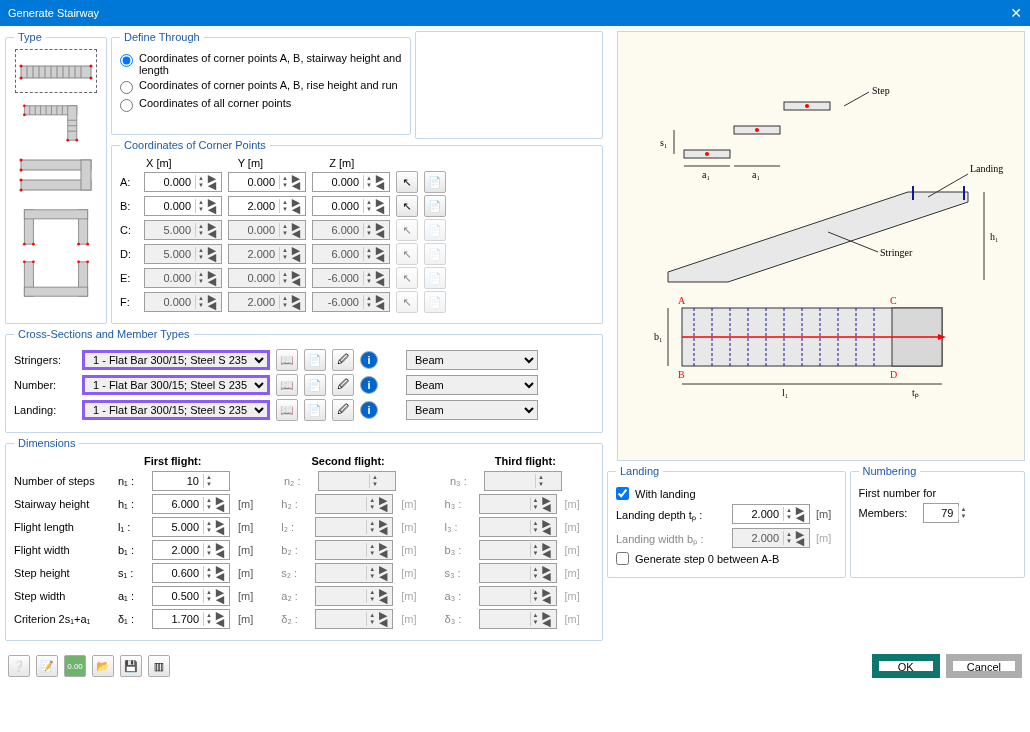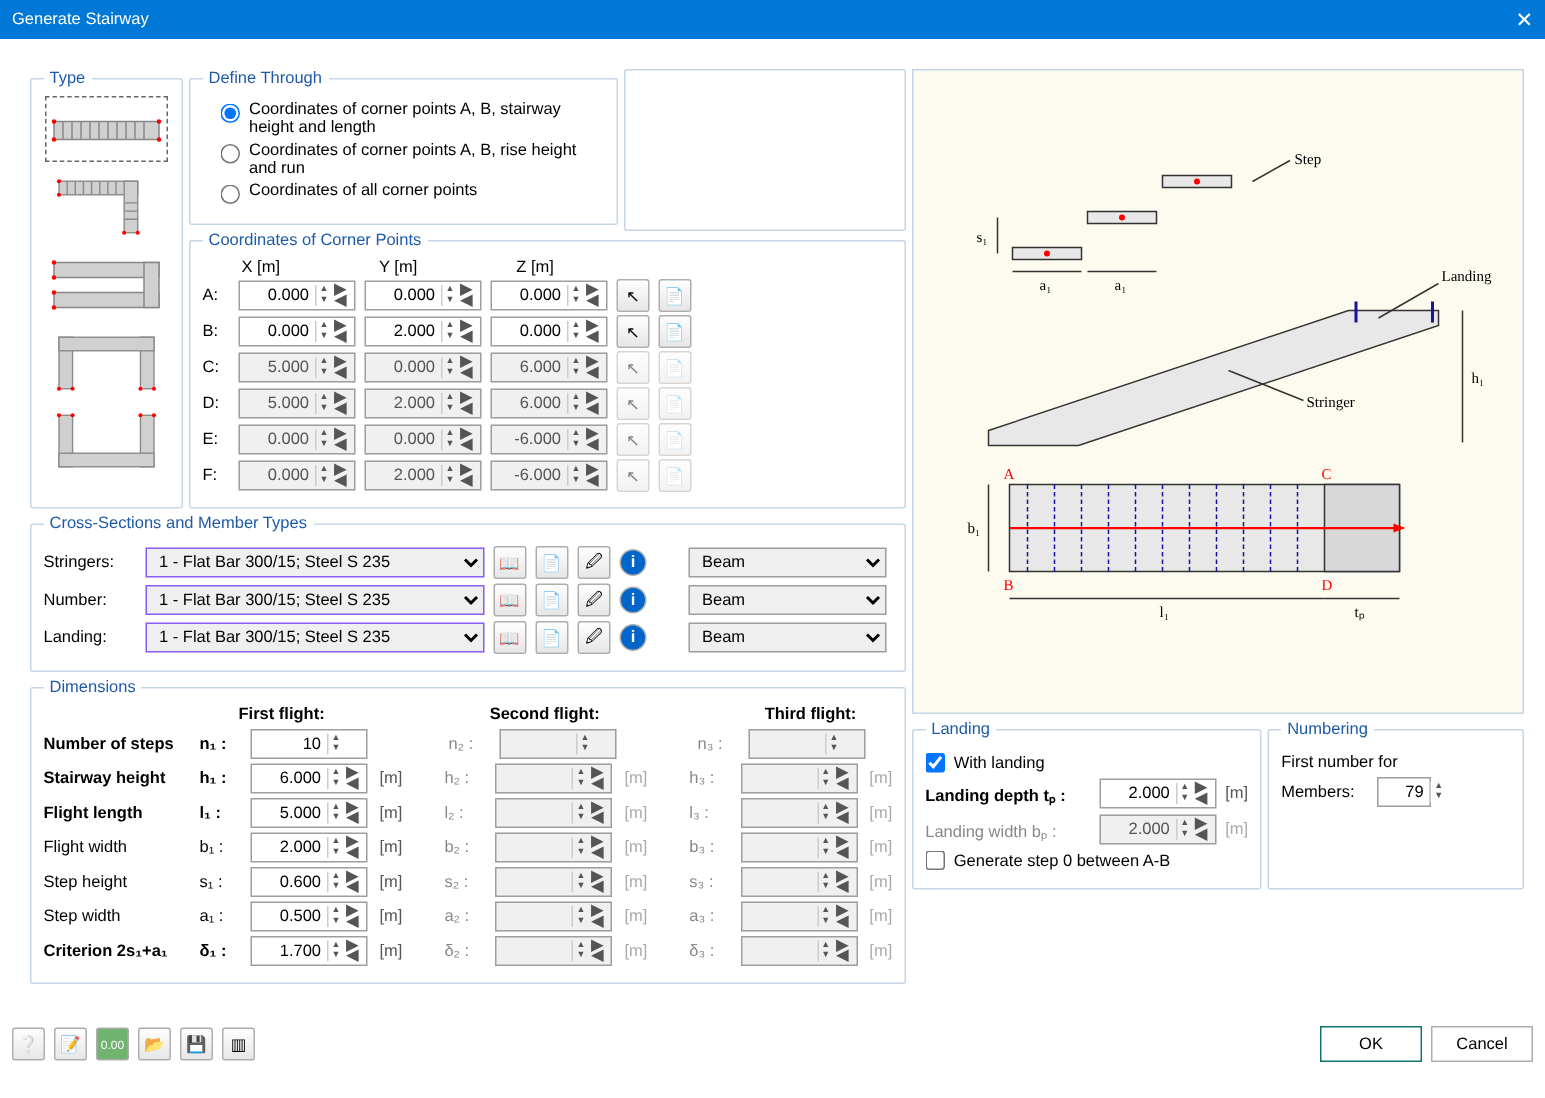--- a/index.html
+++ b/index.html
@@ -1,62 +1,62 @@
 <!DOCTYPE html>
 <html><head>
 <meta charset="utf-8">
 <style>
 *{box-sizing:border-box;font-family:"Segoe UI",Tahoma,sans-serif;font-size:11px;margin:0;padding:0}
 body{background:#fff;width:1030px;height:732px;overflow:hidden}
 .titlebar{background:#0078d7;color:#fff;height:26px;display:flex;align-items:center;padding:0 8px;justify-content:space-between}
 .titlebar .close{font-size:14px;cursor:pointer}
-.content{padding:20px;display:flex;gap:4px}
+.content{padding:5px;display:flex;gap:4px}
 .leftcol{width:598px}
 .rightcol{flex:1}
 fieldset{border:1px solid #c5d6e8;border-radius:2px;margin-bottom:4px;padding:6px 8px 8px}
 legend{color:#1e5aa8;padding:0 4px;font-size:11px}
-.radio-row{display:flex;align-items:flex-start;gap:6px;margin:3px 12px}
+.radio-row{display:flex;align-items:flex-start;gap:6px;margin:3px 0}
 .radio-row input{margin-top:2px}
 .coord-header{display:flex;margin-left:26px;gap:66px;color:#000}
 .coord-row{display:flex;align-items:center;gap:6px;margin:2px 0}
 .coord-label{width:18px}
 .numbox{display:flex;align-items:center;border:1px solid #9e9e9e;background:#fff;height:20px;width:78px}
 .numbox.dis{background:#f0f0f0;color:#888}
 .numbox input{border:0;width:50px;text-align:right;padding-right:4px;font-size:11px;background:transparent}
 .spin{display:flex;flex-direction:column;border-left:1px solid #ccc}
 .spin span{font-size:6px;line-height:7px;padding:0 2px;cursor:pointer;color:#555}
 .pick-arrows{width:12px;display:flex;flex-direction:column;font-size:7px;color:#555;line-height:7px;text-align:center}
 .iconbtn{width:22px;height:22px;border:1px solid #adadad;background:linear-gradient(#fefefe,#e6e6e6);display:inline-flex;align-items:center;justify-content:center;font-size:11px;cursor:pointer;border-radius:2px}
 .iconbtn.dis{opacity:.5}
 .topflex{display:flex;gap:4px}
 .type-fs{width:102px}
 .type-list{display:flex;flex-direction:column;gap:8px;align-items:center}
 .type-item{width:82px;height:44px;border:1px dashed transparent;display:flex;align-items:center;justify-content:center;cursor:pointer}
 .type-item.sel{border-color:#666}
 .stair-icon{position:relative;width:74px;height:38px}
 .cs-row{display:flex;align-items:center;gap:6px;margin:3px 0}
 .cs-label{width:62px}
-select.combo{height:20px;width:226px;border:1px solid #8b5cf6;font-size:11px;padding-left:4px}
+select.combo{height:20px;width:188px;border:3px solid #8b5cf6;font-size:11px;padding-left:4px}
 select.mtype{width:132px;height:20px;border:1px solid #9e9e9e;font-size:11px;padding-left:4px}
 .info-btn{background:#0066cc;color:#fff;border-radius:50%;width:18px;height:18px;font-weight:bold;font-size:11px;display:inline-flex;align-items:center;justify-content:center}
 .dim-hdr{display:flex;margin-left:130px;gap:110px;font-weight:bold;margin-bottom:4px}
 .dim-row{display:flex;align-items:center;gap:8px;margin:3px 0}
 .dim-label{width:96px}
 .dim-sym{width:26px}
 .unit{color:#555}
 .unit.dis{color:#aaa}
 .preview{background:#fdfbef;border:1px solid #c5d6e8;width:408px;height:430px;margin-left:auto;position:relative}
 .land-row{display:flex;align-items:center;gap:6px;margin:4px 0}
 .btnbar{display:flex;gap:6px;padding:4px 8px;align-items:center}
-.btn{height:24px;border:1px solid #0f766e;background:#fff;min-width:68px;cursor:pointer;font-size:11px;padding:0 14px}
+.btn{height:24px;border:7px solid #0f766e;background:#fff;min-width:68px;cursor:pointer;font-size:11px;padding:0 14px}
 .btn.cancel{border-color:#adadad}
 .flex-fill{flex:1}
 .small-empty{width:188px;height:108px;border:1px solid #c5d6e8;border-radius:2px}
 .check{display:flex;align-items:center;gap:6px}
-.bold{font-weight:bold}
+.bold{font-weight:normal}
 svg text{font-size:10px;font-family:"Segoe UI"}
 </style>
 </head>
 <body>
 
 <div class="titlebar">
   <span>Generate Stairway</span>
   <span class="close">✕</span>
 </div>
 

